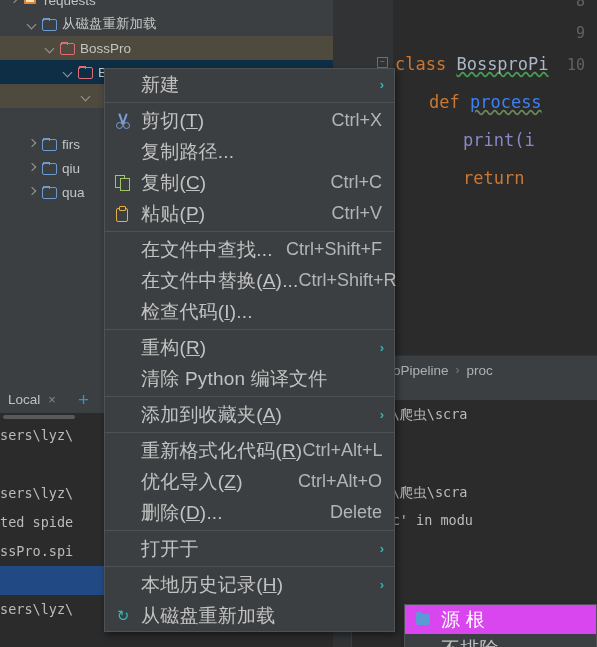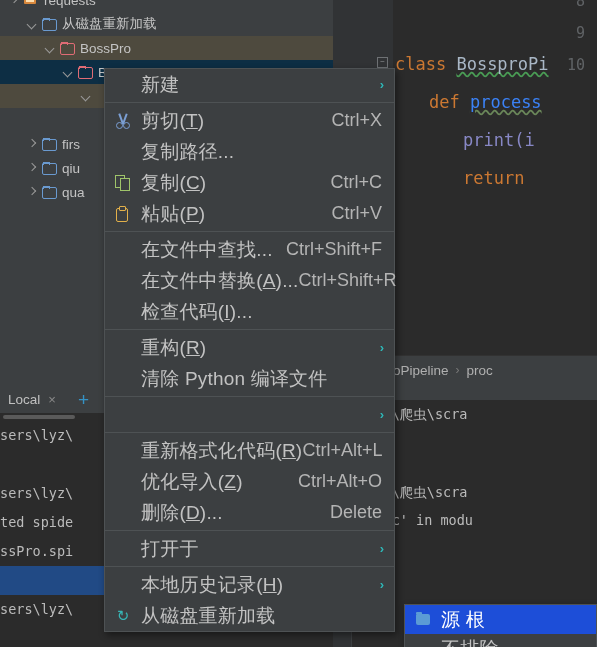--- a/index.html
+++ b/index.html
@@ -131,21 +131,21 @@
 
   .ic-refresh{position:absolute;left:2px;top:1px;width:16px;height:16px;color:#37b5b5;font-size:15px;line-height:16px;text-align:center;}
 
   
   #submenu{
     position:absolute;left:404px;top:604px;width:193px;
     background:#3c3f41;border:1px solid #4e5254;box-shadow:2px 3px 7px rgba(0,0,0,.45);
     z-index:60;box-sizing:border-box;
   }
   #submenu .mi{height:29px;padding-left:8px;}
-  #submenu .mi.sel{background:#1d4ed8;}
+  #submenu .mi.sel{background:#d946ef;}
   .sfolder{position:absolute;left:3px;top:3px;width:14px;height:11px;background:#5b9bd5;border-radius:1px 2px 2px 2px;}
   .sfolder::after{content:"";position:absolute;left:0;top:-2px;width:6px;height:2px;background:#5b9bd5;border-radius:1px 1px 0 0;}
 </style>
 </head>
 <body>
 
 <div id="ide">
 
   <div class="pane" id="project-pane">
     <div id="tree-rows">
@@ -309,20 +309,21 @@
         <span class="mlabel">重构(<u>R</u>)</span>
         <span class="arrow">›</span>
       </div>
       <div class="mi">
         <span class="micon"></span>
         <span class="mlabel">清除 Python 编译文件</span>
       </div>
       <div class="msep"></div>
       <div class="mi">
         <span class="micon"></span>
+        <span class="mlabel">添加到收藏夹(<u>A</u>)</span>
         <span class="arrow">›</span>
       </div>
       <div class="msep"></div>
       <div class="mi">
         <span class="micon"></span>
         <span class="mlabel">重新格式化代码(<u>R</u>)</span>
         <span class="accel">Ctrl+Alt+L</span>
       </div>
       <div class="mi">
         <span class="micon"></span>

